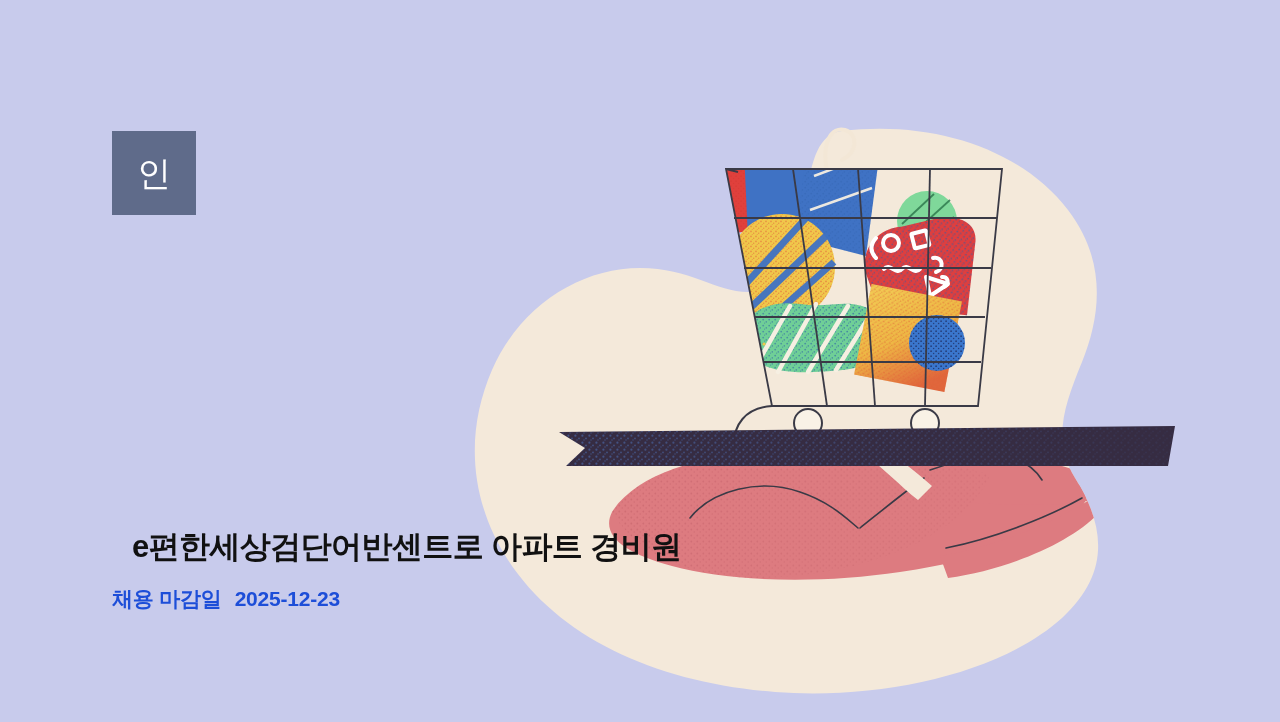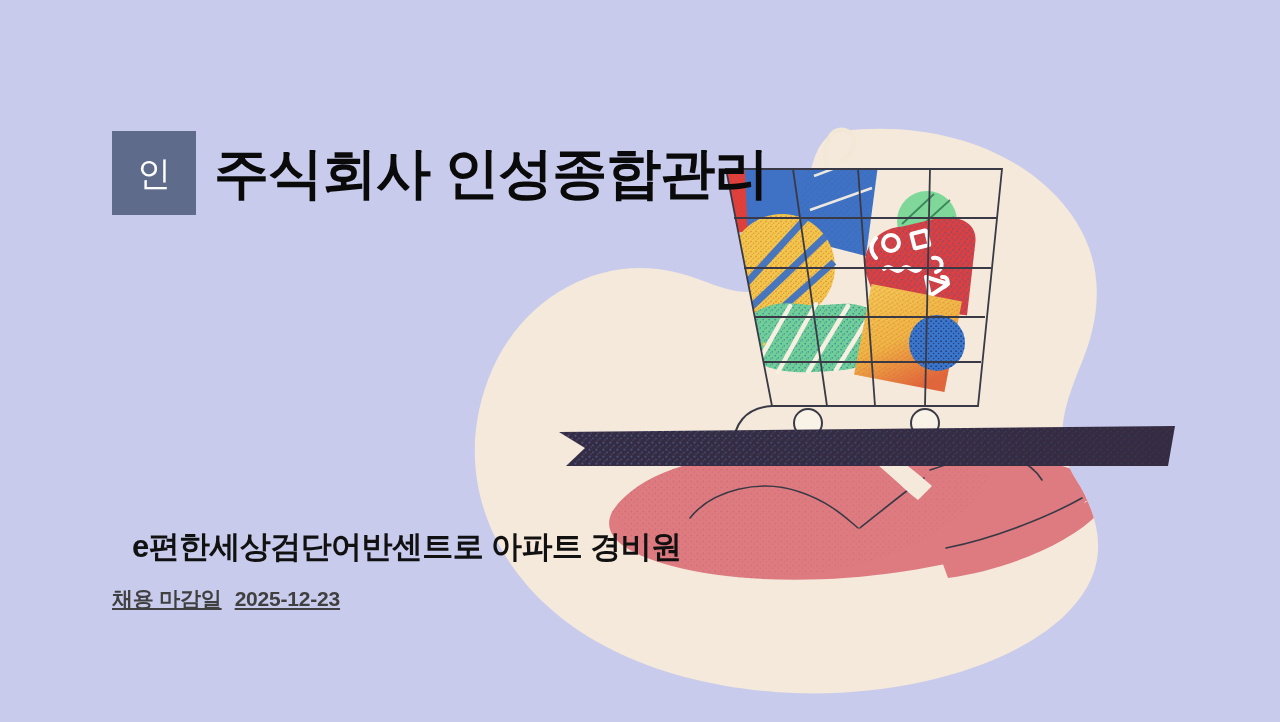--- a/index.html
+++ b/index.html
@@ -65,24 +65,23 @@
     white-space: nowrap;
     letter-spacing: -0.6px;
     margin-left: 20px;
   }
   .deadline-row {
     position: absolute;
     left: 112px;
     top: 585px;
     font-size: 21px;
     font-weight: bold;
-    color: #404040;
+    color: #1d4ed8;
     white-space: nowrap;
     letter-spacing: -0.2px;
-    text-decoration: underline;
   }
   .deadline-label { margin-right: 13px; }
 </style>
 </head>
 <body>
 
 <div id="poster">
 
   <svg class="art-layer" viewBox="0 0 1280 722" aria-hidden="true">
     <defs>
@@ -325,21 +324,20 @@
     <g>
       <path d="M559 432 L1175 426 L1168 466 L566 466 L585 448 Z" fill="#362c42"></path>
       <path d="M559 432 L1175 426 L1168 466 L566 466 L585 448 Z" fill="url(#pat-laptop-speckle)" mask="url(#mask-fade-l)" opacity="0.95"></path>
     </g>
 
     <line x1="0" y1="468" x2="1280" y2="468" stroke="#c8cbec" stroke-width="0"></line>
   </svg>
 
   <div class="brand-row">
     <div class="brand-badge">인</div>
-    <div class="company-name">주식회사 인성종합관리</div>
   </div>
 
   <div class="job-title">e편한세상검단어반센트로 아파트 경비원</div>
 
   <div class="deadline-row">
     <span class="deadline-label">채용 마감일</span><span>2025-12-23</span>
   </div>
 
 </div>
 

